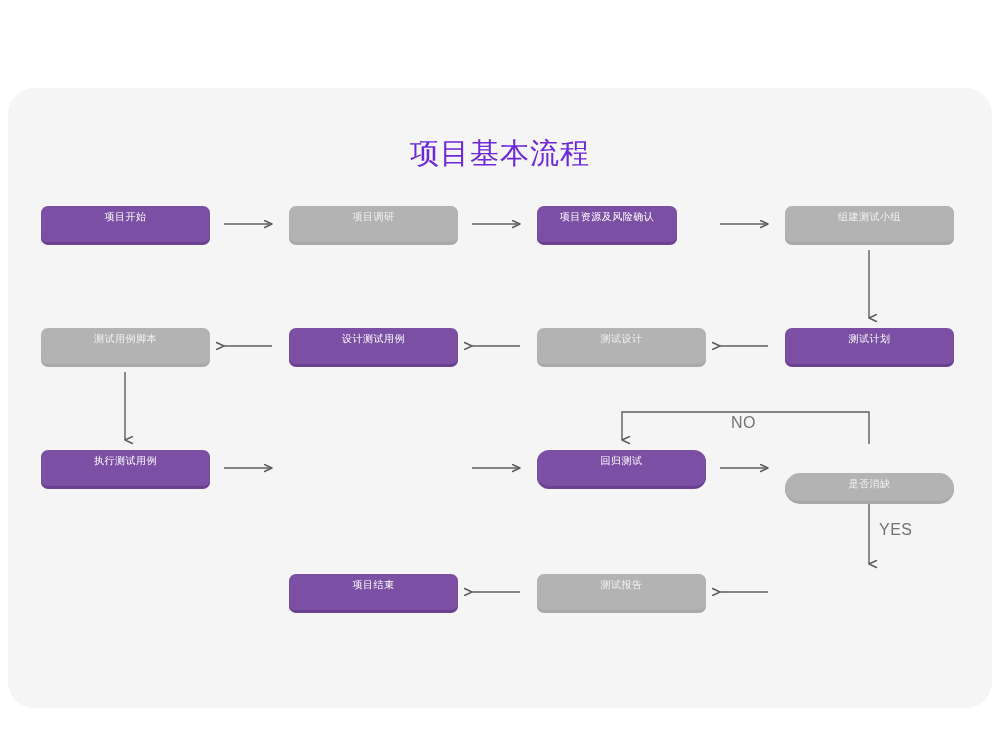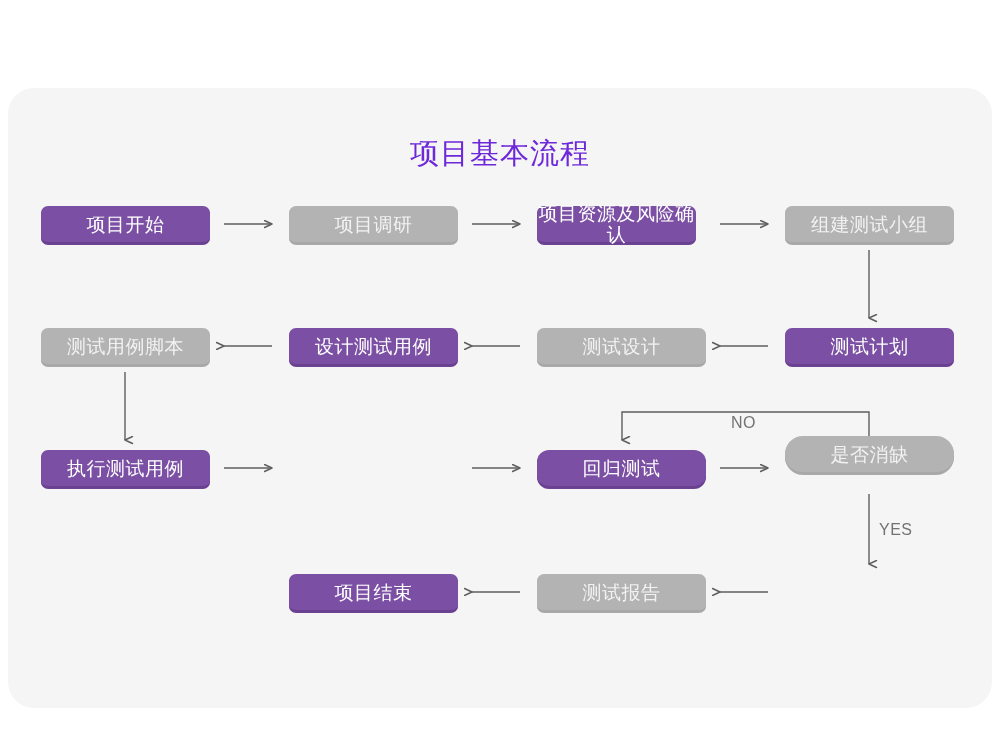--- a/index.html
+++ b/index.html
@@ -44,25 +44,25 @@
     color: #6d28d9;
     letter-spacing: 1px;
     font-weight: 400;
     white-space: nowrap;
   }
 
   
   .node {
     position: absolute;
     display: flex;
-    align-items: center;
+    align-items: flex-start;
     justify-content: center;
     text-align: center;
     border-radius: 7px;
-    font-size: 19px;
+    font-size: 10px;
     line-height: 21px;
     letter-spacing: 0.5px;
     box-sizing: border-box;
     user-select: none;
   }
   .node.purple {
     background: #7b4fa3;
     color: #ffffff;
     border-bottom: 2px solid #6a4090;
     box-shadow: 0 1px 0 #6d4394;
@@ -148,21 +148,21 @@
 
   <div class="edge-label" style="left:731px; top:414px;">NO</div>
   <div class="edge-label" style="left:879px; top:521px;">YES</div>
 
   <div class="node purple" style="left:41px;  top:206px; width:169px; height:38px;">
     <span class="node-label">项目开始</span>
   </div>
   <div class="node gray" style="left:289px; top:206px; width:169px; height:38px;">
     <span class="node-label">项目调研</span>
   </div>
-  <div class="node purple" style="left:537px; top:206px; width:159px; height:38px;">
+  <div class="node purple" style="left:537px; top:206px; width:140px; height:38px;">
     <span class="node-label">项目资源及风险确认</span>
   </div>
   <div class="node gray" style="left:785px; top:206px; width:169px; height:38px;">
     <span class="node-label">组建测试小组</span>
   </div>
 
   <div class="node gray" style="left:41px;  top:328px; width:169px; height:38px;">
     <span class="node-label">测试用例脚本</span>
   </div>
   <div class="node purple" style="left:289px; top:328px; width:169px; height:38px;">
@@ -174,21 +174,21 @@
   <div class="node purple" style="left:785px; top:328px; width:169px; height:38px;">
     <span class="node-label">测试计划</span>
   </div>
 
   <div class="node purple" style="left:41px;  top:450px; width:169px; height:38px;">
     <span class="node-label">执行测试用例</span>
   </div>
   <div class="node purple" style="left:537px; top:450px; width:169px; height:38px;border-radius:12px;">
     <span class="node-label">回归测试</span>
   </div>
-  <div class="node gray" style="left:785px; top:436px; width:169px; height:38px;border-radius:18px;">
+  <div class="node gray" style="left:785px; top:473px; width:169px; height:30px;border-radius:18px;">
     <span class="node-label">是否消缺</span>
   </div>
 
   <div class="node purple" style="left:289px; top:574px; width:169px; height:38px;">
     <span class="node-label">项目结束</span>
   </div>
   <div class="node gray" style="left:537px; top:574px; width:169px; height:38px;">
     <span class="node-label">测试报告</span>
   </div>
 

